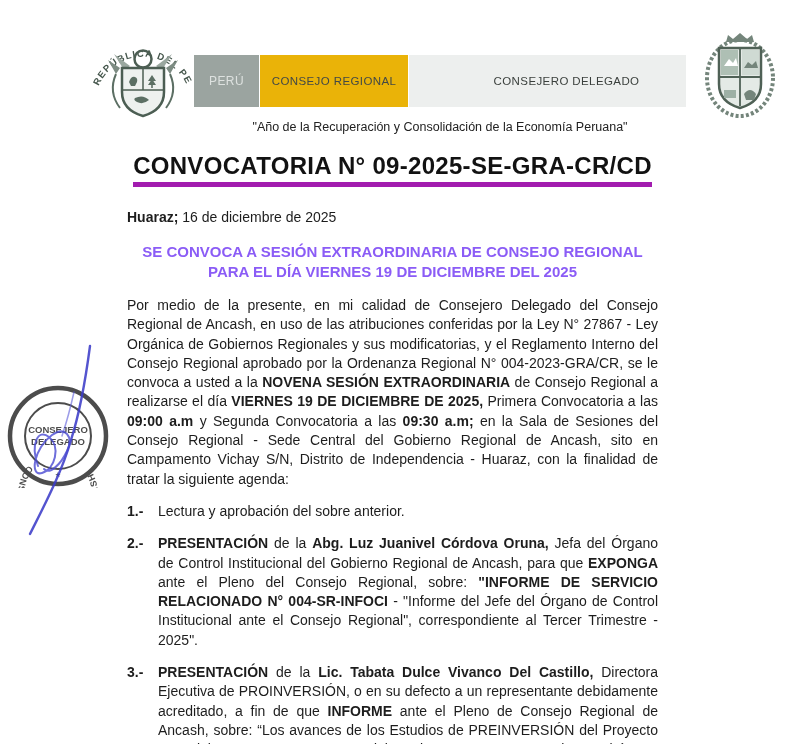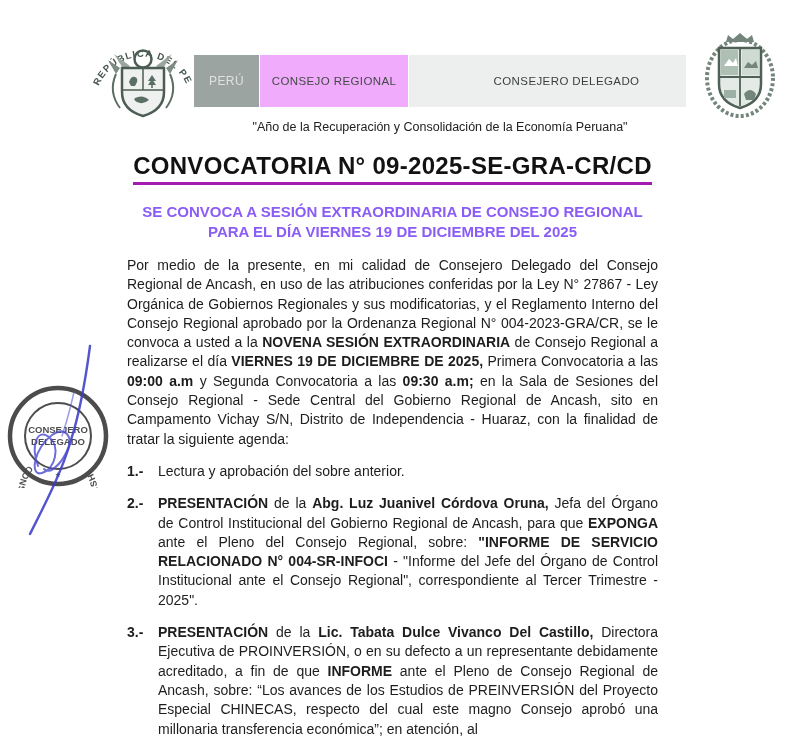--- a/index.html
+++ b/index.html
@@ -19,21 +19,21 @@
   .banner .seg2 { flex:0 0 172px; }
   .banner .seg3 { flex:0 0 148px; }
   .banner .seg4 { flex:1;padding-left:44px; }
   .motto { position:absolute; left:194px; top:120px; width:492px; text-align:center;
            font-size:12.5px; color:#222; }
 
   
   .doc { padding:0 127px; }
   .title-wrap { text-align:center; margin-top:10px; }
   .title { display:inline-block; font-size:24px; font-weight:bold; letter-spacing:.3px;
-           color:#121212; border-bottom:3px solid #a21caf; padding-bottom:2px; }
+           color:#121212; border-bottom:5px solid #a21caf; padding-bottom:2px; }
   .dateline { margin-top:22px; font-size:14px; }
   .dateline b { font-weight:bold; }
   .subtitle { margin-top:17px; text-align:center; font-weight:bold; font-size:15px;
               line-height:20px; color:#8b5cf6; }
   .intro { margin-top:14px; font-size:14px; line-height:19.3px; text-align:justify; }
   .intro b, .agenda b { font-weight:bold; }
   .agenda { list-style:none; margin-top:13px; }
   .agenda li { display:flex; margin-top:13px; font-size:14px; line-height:19.3px; }
   .agenda li:first-child { margin-top:0; }
   .agenda .num { flex:0 0 31px; font-weight:bold; }
@@ -71,21 +71,21 @@
 
       <path d="M 43,52 q 2,-6 6,-5 q 3,1 2,5 l -2,4 h -4 Z" fill="#5c6f64"></path>
       <path d="M 66,45 l 4,6 h -8 Z M 66,49 l 4,6 h -8 Z M 65.2,55 h 1.6 v 3 h -1.6 Z" fill="#5c6f64"></path>
       <path d="M 49,68 q 8,-4 14,2 q -6,5 -12,2 q -4,-2 -2,-4 Z" fill="#5c6f64"></path>
 
       <path d="M 30,44 Q 22,62 34,78 M 84,44 Q 92,62 80,78" fill="none" stroke="#5c6f64" stroke-width="2"></path>
     </svg>
 
     <div class="banner">
       <div class="seg seg1" style="background: rgb(155, 164, 160); color: rgb(221, 225, 223);">PERÚ</div>
-      <div class="seg seg3" style="background: #f0abfc; color: rgb(67, 73, 70);">CONSEJO REGIONAL</div>
+      <div class="seg seg3" style="background: #eab308; color: rgb(67, 73, 70);">CONSEJO REGIONAL</div>
       <div class="seg seg4" style="background: rgb(237, 239, 238); color: rgb(59, 64, 61);">CONSEJERO DELEGADO</div>
     </div>
 
     <svg class="emblem-right" viewBox="0 0 72 86">
 
       <ellipse cx="36" cy="46" rx="33" ry="38" fill="none" stroke="#74857b" stroke-width="4" stroke-dasharray="3 2.2"></ellipse>
 
       <path d="M 22,10 h 28 l -2,-7 -5,4 -7,-6 -7,6 -5,-4 Z" fill="#74857b"></path>
 
       <path d="M 15,16 H 57 V 52 Q 57,70 36,76 Q 15,70 15,52 Z" fill="#e4eae6" stroke="#4f6156" stroke-width="2.5"></path>
@@ -101,20 +101,21 @@
 
     <div class="motto">"Año de la Recuperación y Consolidación de la Economía Peruana"</div>
   </div>
 
   <div class="doc">
 
     <div class="title-wrap">
       <span class="title">CONVOCATORIA N° 09-2025-SE-GRA-CR/CD</span>
     </div>
 
+    <div class="dateline"><b>Huaraz;</b><span> 16 de diciembre de 2025</span></div>
 
     <div class="subtitle">
       <div>SE CONVOCA A SESIÓN EXTRAORDINARIA DE CONSEJO REGIONAL</div>
       <div>PARA EL DÍA VIERNES 19 DE DICIEMBRE DEL 2025</div>
     </div>
 
     <p class="intro"><span>Por medio de la presente, en mi calidad de Consejero Delegado del Consejo Regional de Ancash, en uso de las atribuciones conferidas por la Ley N° 27867 - Ley Orgánica de Gobiernos Regionales y sus modificatorias, y el Reglamento Interno del Consejo Regional aprobado por la Ordenanza Regional N° 004-2023-GRA/CR, se le convoca a usted a la </span><b>NOVENA SESIÓN EXTRAORDINARIA</b><span> de Consejo Regional a realizarse el día </span><b>VIERNES 19 DE DICIEMBRE DE 2025,</b><span> Primera Convocatoria a las </span><b>09:00 a.m</b><span> y Segunda Convocatoria a las </span><b>09:30 a.m;</b><span> en la Sala de Sesiones del Consejo Regional - Sede Central del Gobierno Regional de Ancash, sito en Campamento Vichay S/N, Distrito de Independencia - Huaraz, con la finalidad de tratar la siguiente agenda:</span></p>
 
     <ol class="agenda">
       <li>

